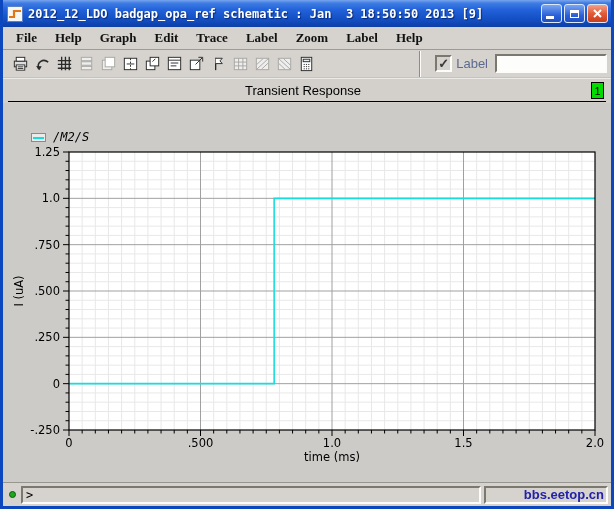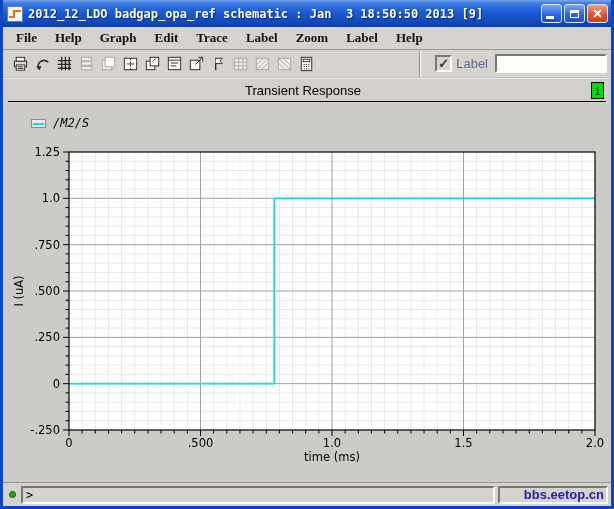--- a/index.html
+++ b/index.html
@@ -41,35 +41,35 @@
 
   
   .header { height: 25px; flex: 0 0 25px; background: #d3d0cb; position: relative; border-top: 1px solid #eceae6; }
   .header-title { position: absolute; left: 0; right: 8px; top: 4px; text-align: center; font-size: 13px; color: #000; }
   .page-badge { position: absolute; right: 7px; top: 3px; width: 13px; height: 17px; background: #00dc00;
     border: 1px solid #000; font-size: 11px; color: #000; display: flex; align-items: center; justify-content: center; }
   .header-underline { position: absolute; left: 5px; right: 5px; bottom: 1px; height: 1px; background: #000; }
 
   
   .graph { flex: 1 1 auto; background: #cccbc8; position: relative; }
-  .legend { position: absolute; left: 28px; top: 13px; display: flex; align-items: center; gap: 7px; }
+  .legend { position: absolute; left: 28px; top: 27px; display: flex; align-items: center; gap: 7px; }
   .swatch { width: 15px; height: 9px; background: #ebebeb; border: 1px solid #8a8a8a; position: relative; }
   .swatch-line { position: absolute; left: 1px; right: 1px; top: 3px; height: 2px; }
   .legend-label { font: italic 12px "DejaVu Sans Mono", monospace; color: #000; }
   #plot-svg { position: absolute; left: 0; top: 0; }
 
   
   .statusbar { height: 24px; flex: 0 0 24px; background: #d6d3ce; border-top: 1px solid #989690;
     display: flex; align-items: center; padding: 2px 3px; gap: 3px; }
   .status-ind { width: 12px; display: flex; justify-content: center; align-items: center; }
   .dot { width: 7px; height: 7px; border-radius: 50%; background: #1fa51f; border: 1px solid #0c5c0c; }
   .status-field { flex: 1; height: 18px; border: 2px solid; border-color: #7a786f #fcfcfa #fcfcfa #7a786f;
     background: #d6d3ce; font: 12px "DejaVu Sans Mono", monospace; color: #000; padding: 0 3px;
     display: flex; align-items: center; }
-  .status-right { width: 110px; height: 18px; border: 2px solid; border-color: #7a786f #fcfcfa #fcfcfa #7a786f;
+  .status-right { width: 124px; height: 18px; border: 2px solid; border-color: #7a786f #fcfcfa #fcfcfa #7a786f;
     display: flex; align-items: center; justify-content: flex-end; font-weight: bold; font-size: 13px;
     color: #2121aa; padding-right: 2px; }
 </style>
 </head>
 <body>
 
 <div class="window">
   <div class="frame-inner">
 
     <div class="titlebar">

